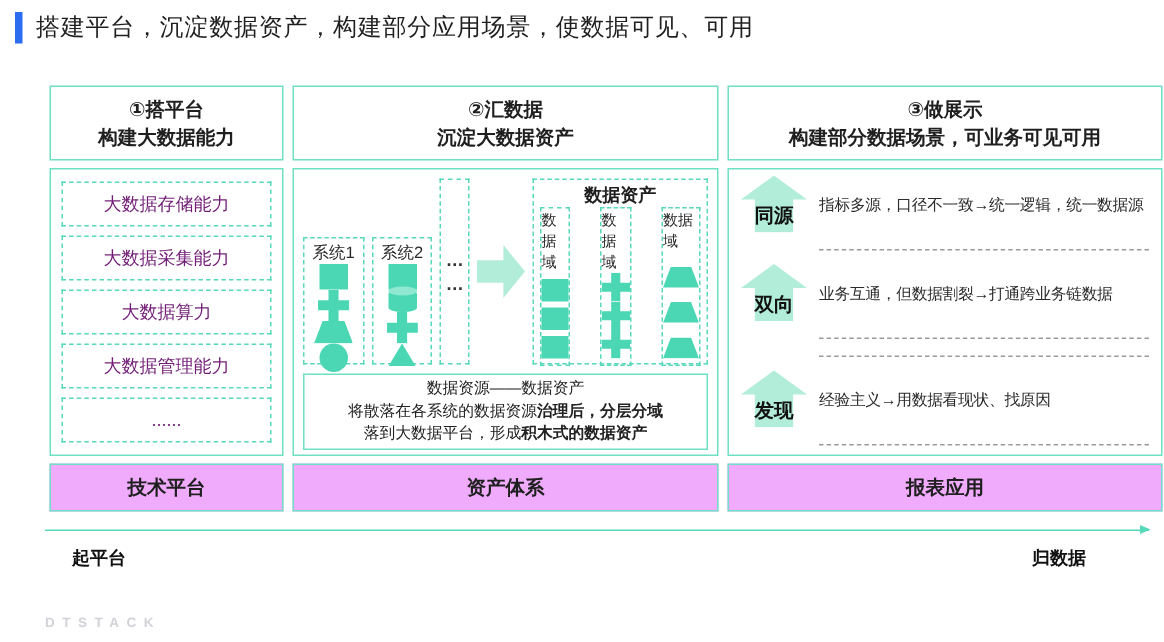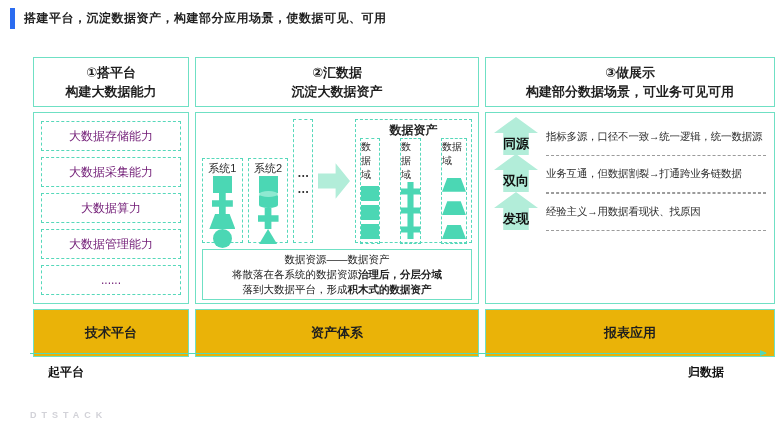--- a/index.html
+++ b/index.html
@@ -13,36 +13,36 @@
   }
   *{margin:0;padding:0;box-sizing:border-box;}
   html,body{background:#fff;}
   .page{
     position:relative;width:776px;height:428px;background:#fff;overflow:hidden;
     font-family:"Liberation Sans","DejaVu Sans",sans-serif;color:var(--ink);
   }
   
   .title-row{position:absolute;left:10px;top:8px;display:flex;align-items:center;gap:9px;}
   .accent-bar{width:5px;height:21px;background:var(--blue);}
-  .page-title{font-size:12px;font-weight:bold;letter-spacing:.5px;text-align:right;}
+  .page-title{font-size:16px;font-weight:normal;letter-spacing:.5px;text-align:right;}
   
   .grid{position:absolute;left:33px;top:57px;display:flex;gap:6px;}
   .col{display:flex;flex-direction:column;gap:5px;}
   .col1{width:156px;}
   .col2{width:284px;}
   .col3{width:290px;}
   .hdr{
     height:50px;border:1px solid var(--teal-border);display:flex;flex-direction:column;
     align-items:center;justify-content:center;font-weight:bold;font-size:13px;line-height:19px;
     background:#fff;
   }
   .body{height:192px;border:1px solid var(--teal-border);background:#fff;}
   .ftr{
-    height:48px;border:1px solid var(--teal-border);display:flex;align-items:center;
-    justify-content:center;font-weight:bold;font-size:13px;background:#eab308;
+    height:32px;border:1px solid var(--teal-border);display:flex;align-items:center;
+    justify-content:center;font-weight:bold;font-size:13px;background:#f0abfc;
   }
   
   .c1-body{display:flex;flex-direction:column;justify-content:space-between;padding:8px 7px;}
   .cap-item{
     height:30px;border:1px dashed var(--teal-dash);display:flex;align-items:center;
     justify-content:center;font-size:12px;color:#701a75;
   }
   
   .c2-body{padding:6px;display:flex;flex-direction:column;}
   .diagram{display:flex;gap:5px;height:124px;}
@@ -76,21 +76,21 @@
   .circ{width:19px;height:19px;border-radius:50%;}
   .tri{width:18px;height:15px;clip-path:polygon(50% 0,100% 100%,0 100%);}
   .cyl{width:19px;height:15px;border-radius:9px/3px;position:relative;}
   .cyl::before{content:"";position:absolute;top:-2px;left:0;width:19px;height:6px;border-radius:50%;background:#8fe9d1;}
   .note{
     margin-top:6px;flex:1;border:1px solid var(--teal-border);display:flex;flex-direction:column;
     justify-content:center;text-align:center;font-size:10.5px;line-height:15px;color:#222;padding:2px;
   }
   .note b{font-weight:bold;}
   
-  .c3-body{padding:6px 8px;display:flex;flex-direction:column;justify-content:flex-start;}
+  .c3-body{padding:6px 8px;display:flex;flex-direction:column;justify-content:space-between;}
   .kv-row{position:relative;height:36px;}
   .up-arrow{position:absolute;left:0;top:-2px;width:44px;height:38px;background:var(--arrow-light);
     clip-path:polygon(50% 0,100% 42%,79% 42%,79% 100%,21% 100%,21% 42%,0 42%);}
   .kv-label{position:absolute;left:0;bottom:2px;width:44px;text-align:center;font-size:13px;font-weight:bold;color:#111;}
   .kv-text{position:absolute;left:52px;right:0;top:50%;transform:translateY(-50%);font-size:10.5px;color:#2b2b2b;letter-spacing:-.2px;}
   .kv-sep{border-top:1px dashed var(--gray-dash);margin-left:52px;height:0;}
   
   .axis-line{position:absolute;left:30px;right:10px;top:353px;border-top:1.5px solid var(--teal-dash);}
   .axis-line::after{content:"";position:absolute;right:-1px;top:-4.5px;border-left:7px solid var(--teal-dash);
     border-top:3.5px solid transparent;border-bottom:3.5px solid transparent;}

